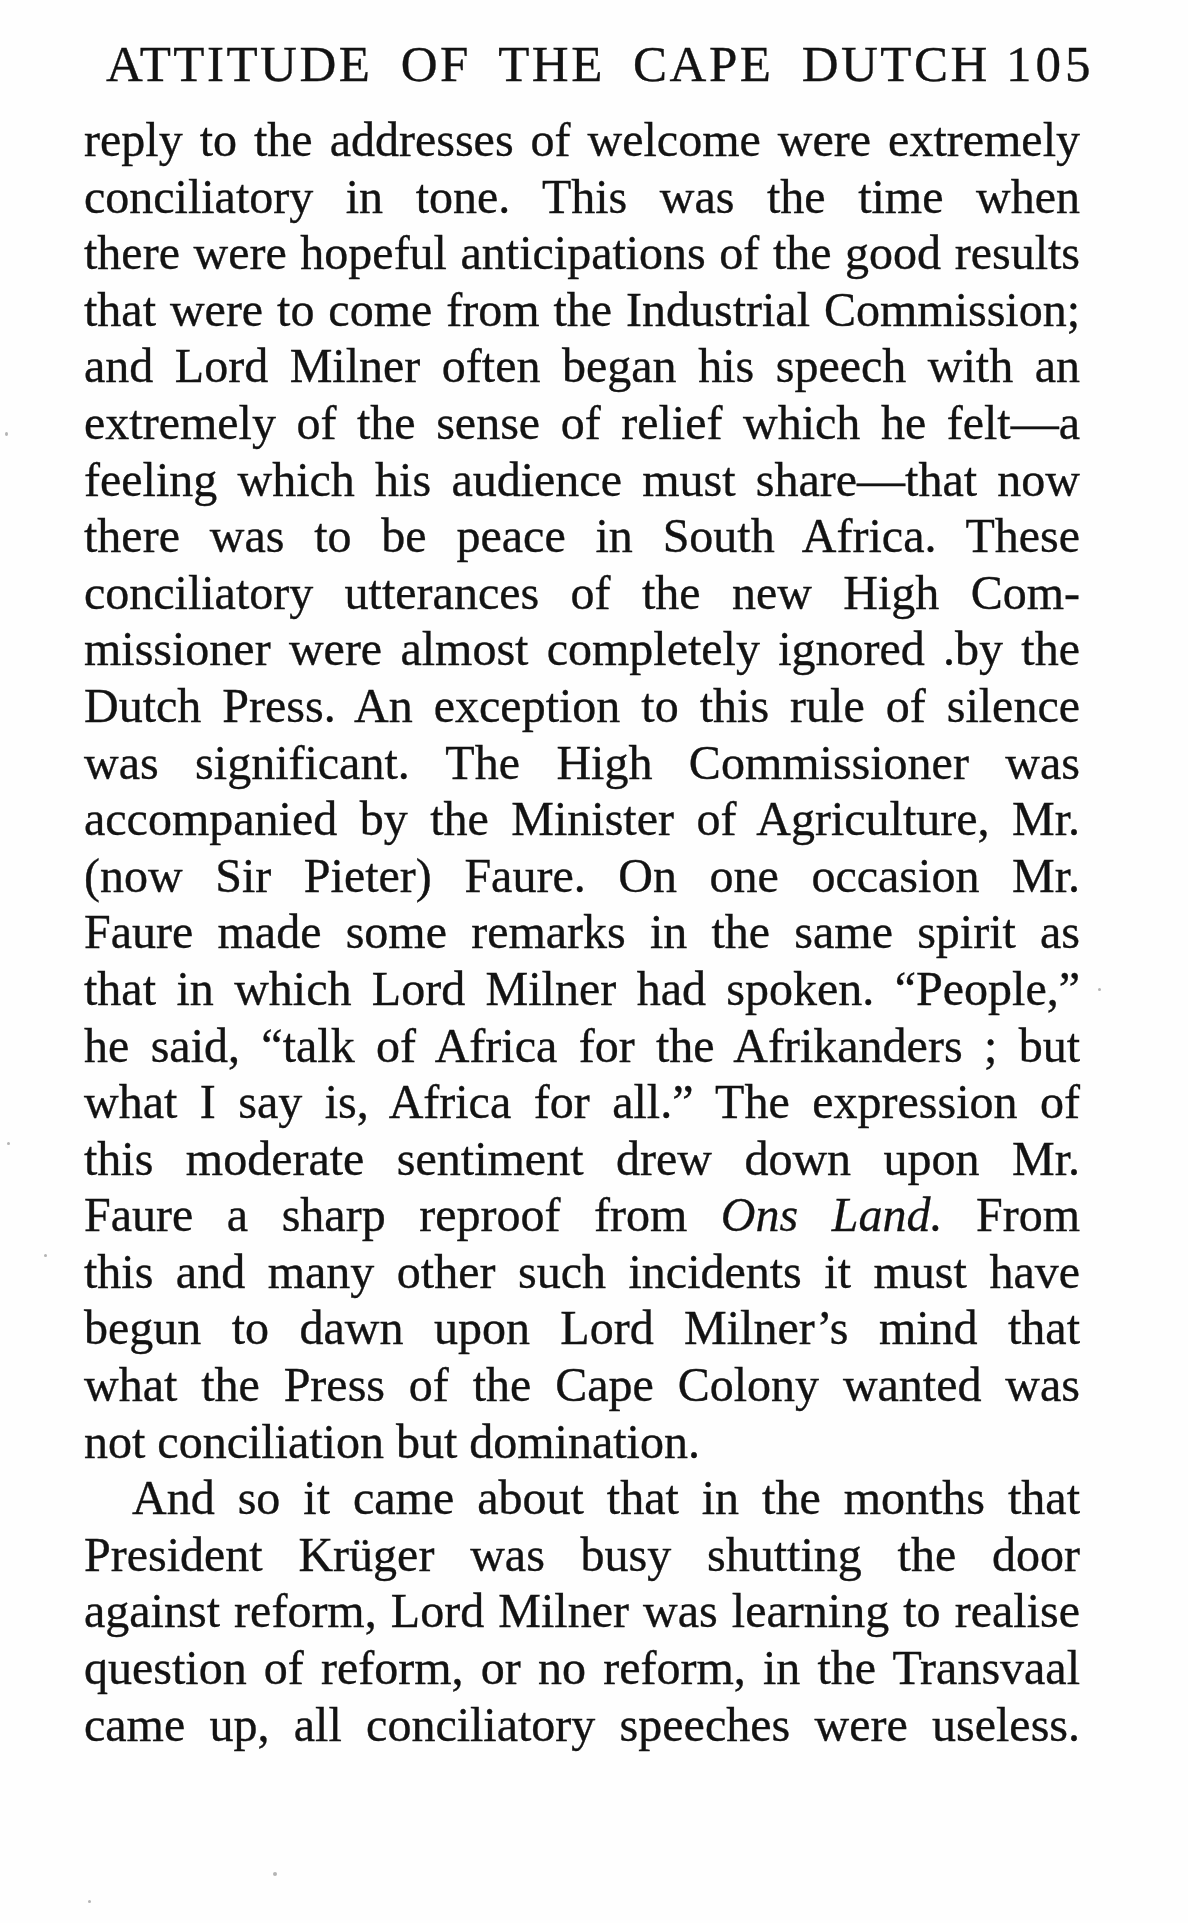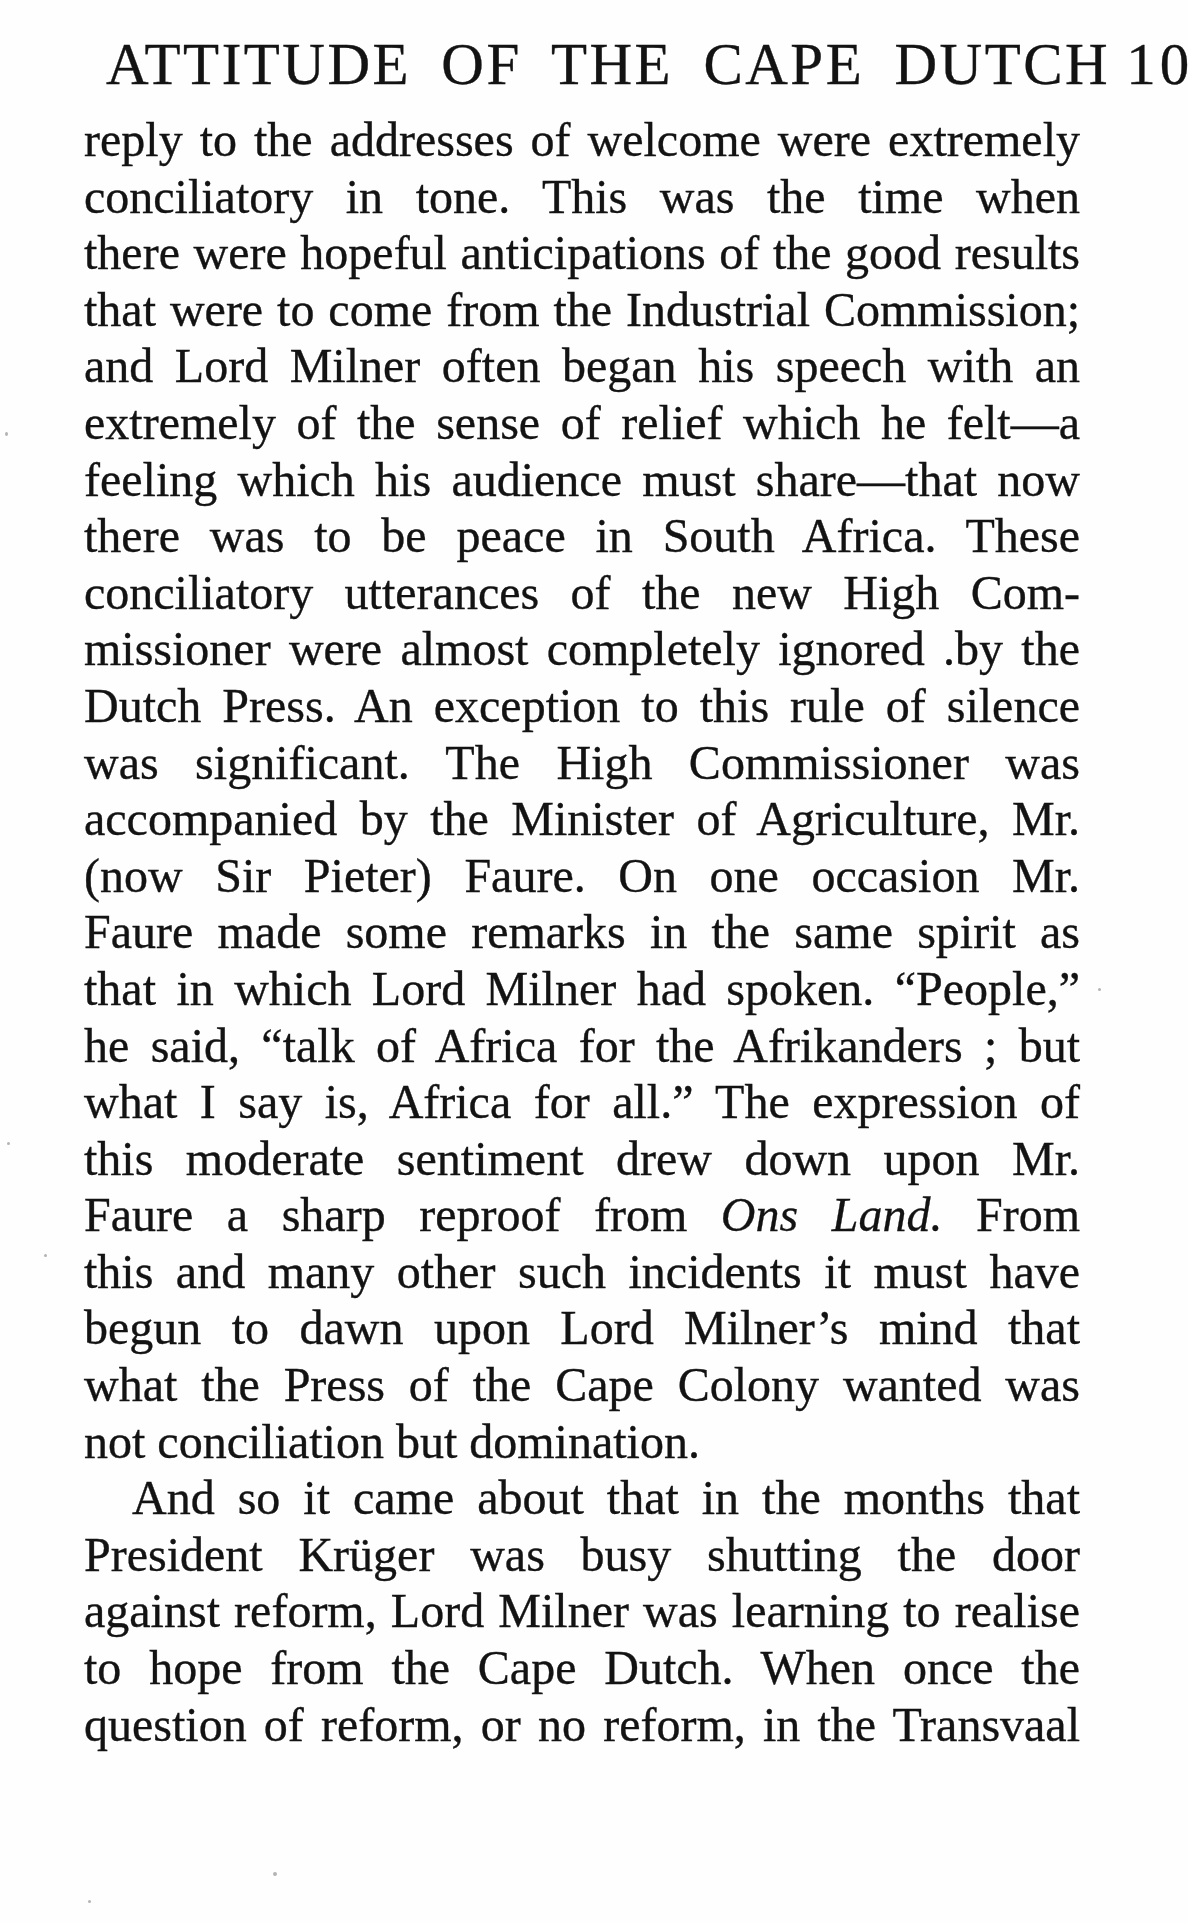--- a/index.html
+++ b/index.html
@@ -17,21 +17,21 @@
     color: #131313;
     -webkit-text-stroke: 0.35px #131313;
   }
   .running-head {
     margin: 42px 108px 0 84px;
     width: 996px;
     display: flex;
     justify-content: space-between;
     align-items: baseline;
     line-height: 44px;
-    font-size: 59px;
+    font-size: 51px;
     letter-spacing: 2.5px;
     word-spacing: 13px;
     white-space: nowrap;
     gap: 16px;
   }
   .running-head .title { padding-left: 22px; }
   .running-head .pagenum { letter-spacing: 4px; }
   .page-body {
     margin: 26px 108px 0 84px;
     width: 996px;
@@ -94,22 +94,22 @@
     <div class="line"><span>Faure a sharp reproof from </span><em>Ons Land.</em><span> From</span></div>
 
     <div class="line">this and many other such incidents it must have</div>
     <div class="line">begun to dawn upon Lord Milner’s mind that</div>
     <div class="line">what the Press of the Cape Colony wanted was</div>
     <div class="line lastline">not conciliation but domination.</div>
 
     <div class="line indent">And so it came about that in the months that</div>
     <div class="line">President Krüger was busy shutting the door</div>
     <div class="line">against reform, Lord Milner was learning to realise</div>
-    <div class="line">to hope from the Cape Dutch.  When once the</div>
     <div class="line">question of reform, or no reform, in the Transvaal</div>
+    <div class="line">came up, all conciliatory speeches were useless.</div>
   </main>
 
   <span class="speck" style="left:5px;  top:432px;  width:3px; height:4px;"></span>
   <span class="speck" style="left:7px;  top:1142px; width:3px; height:3px;"></span>
   <span class="speck" style="left:44px; top:1254px; width:3px; height:3px;"></span>
   <span class="speck" style="left:273px;top:1872px; width:4px; height:4px;"></span>
   <span class="speck" style="left:88px; top:1900px; width:3px; height:3px;"></span>
   <span class="speck" style="left:1098px;top:988px; width:3px; height:3px;"></span>
 
 </div>

